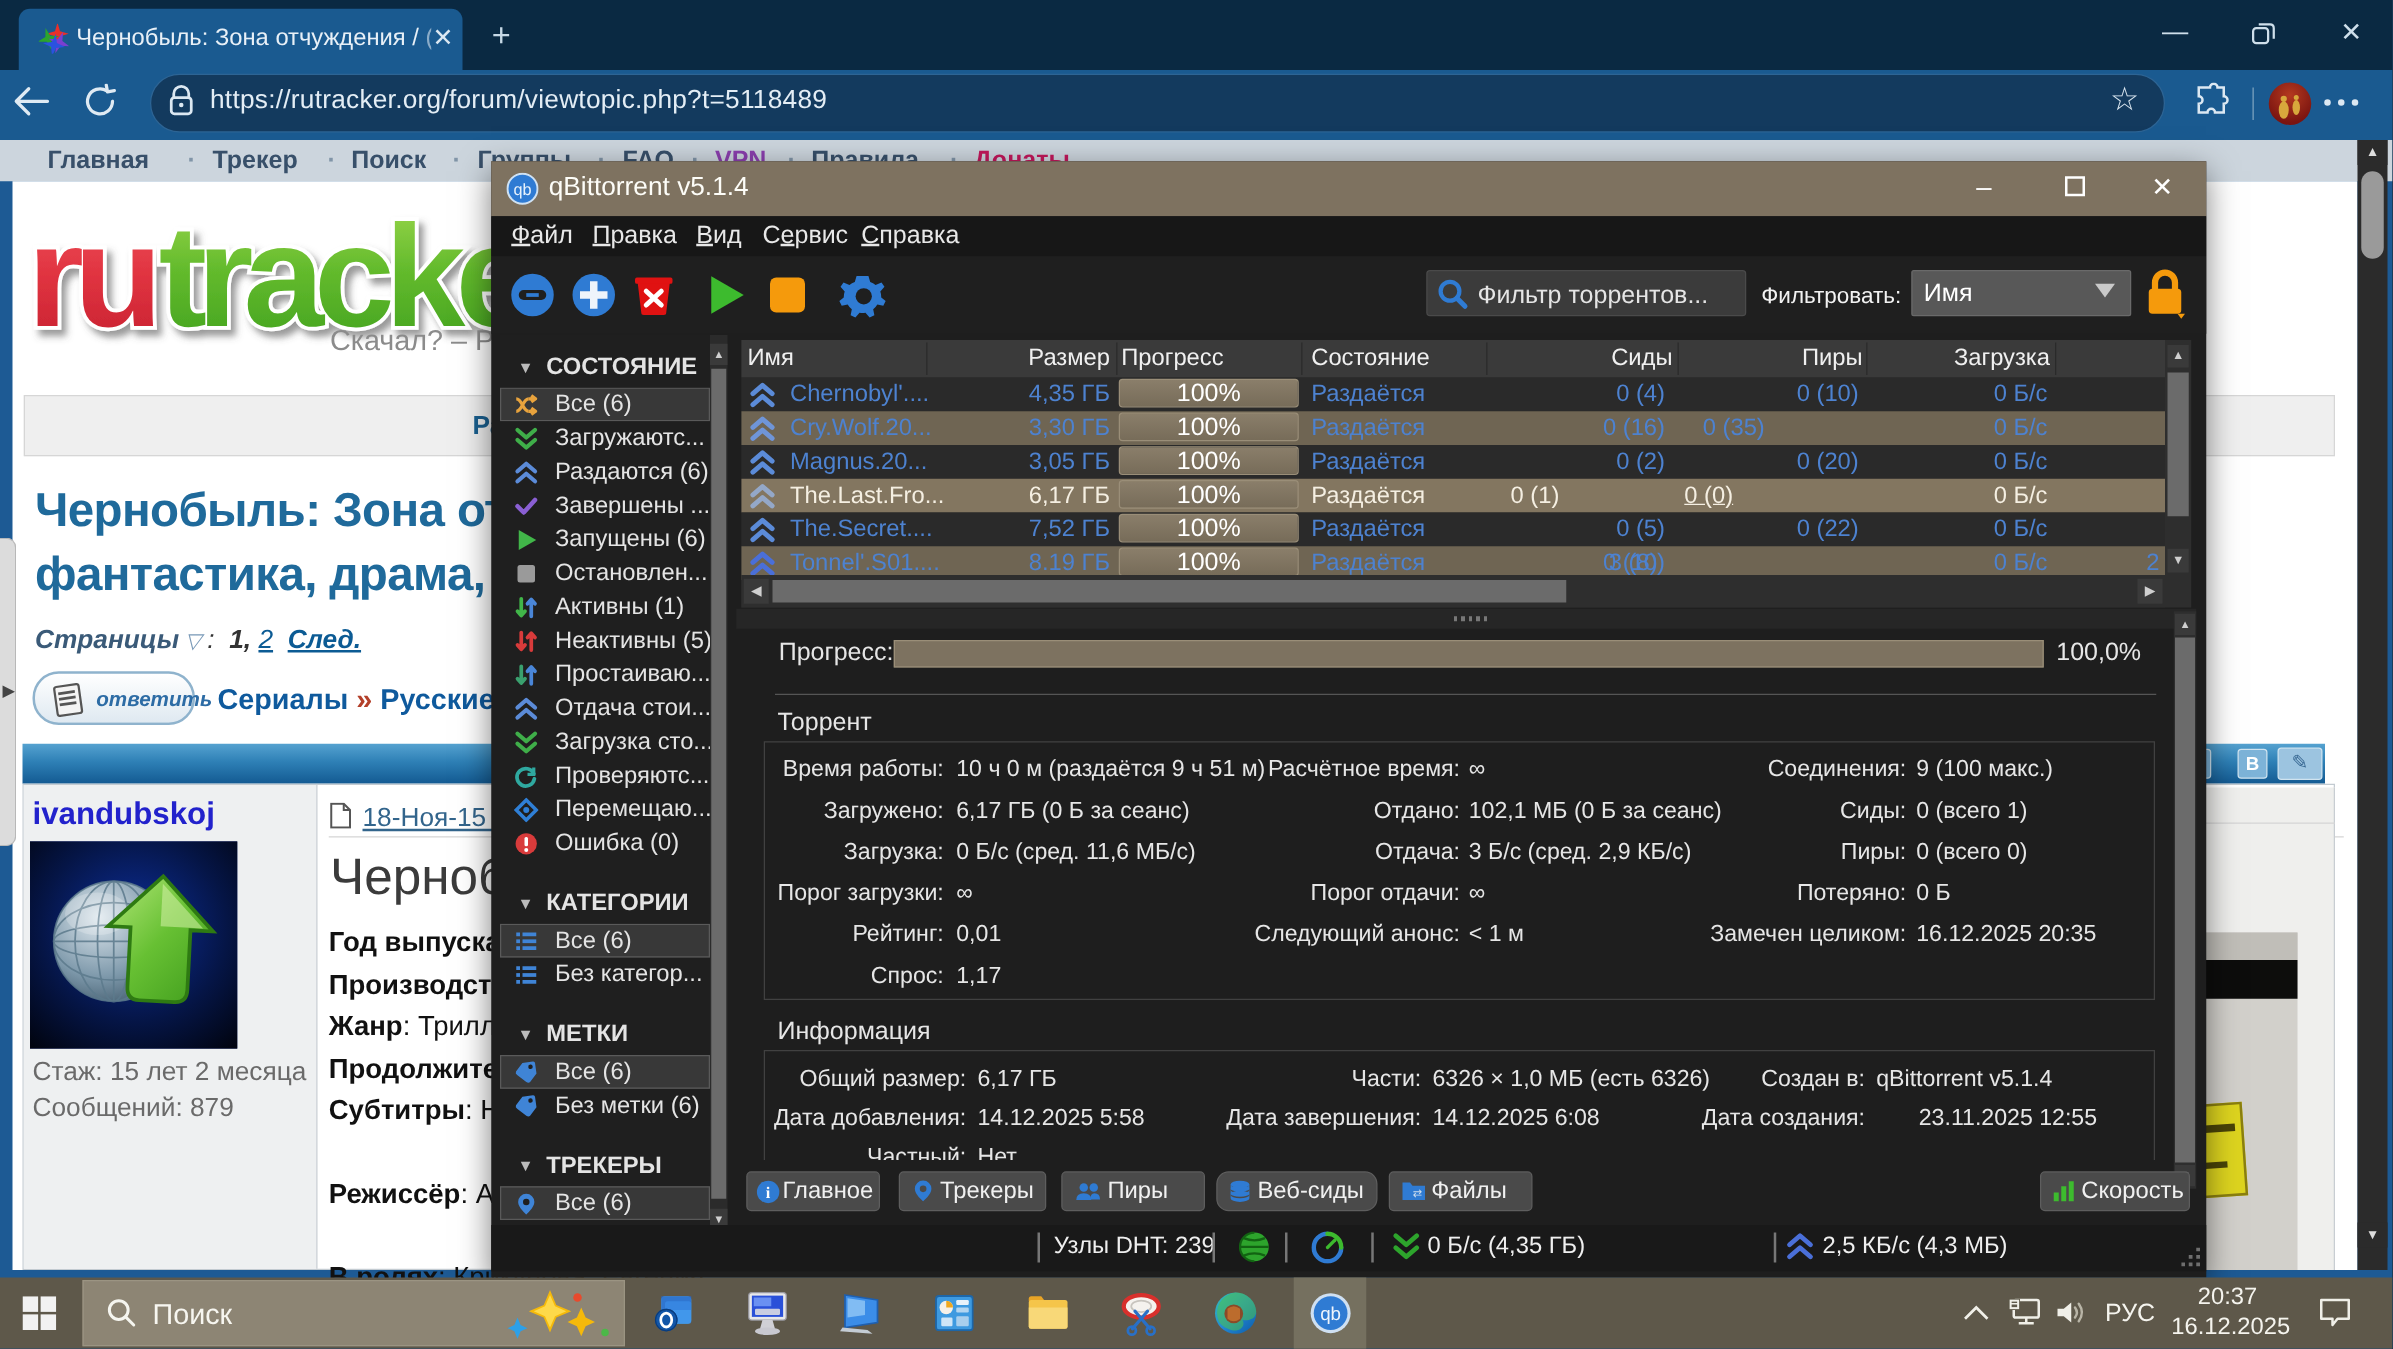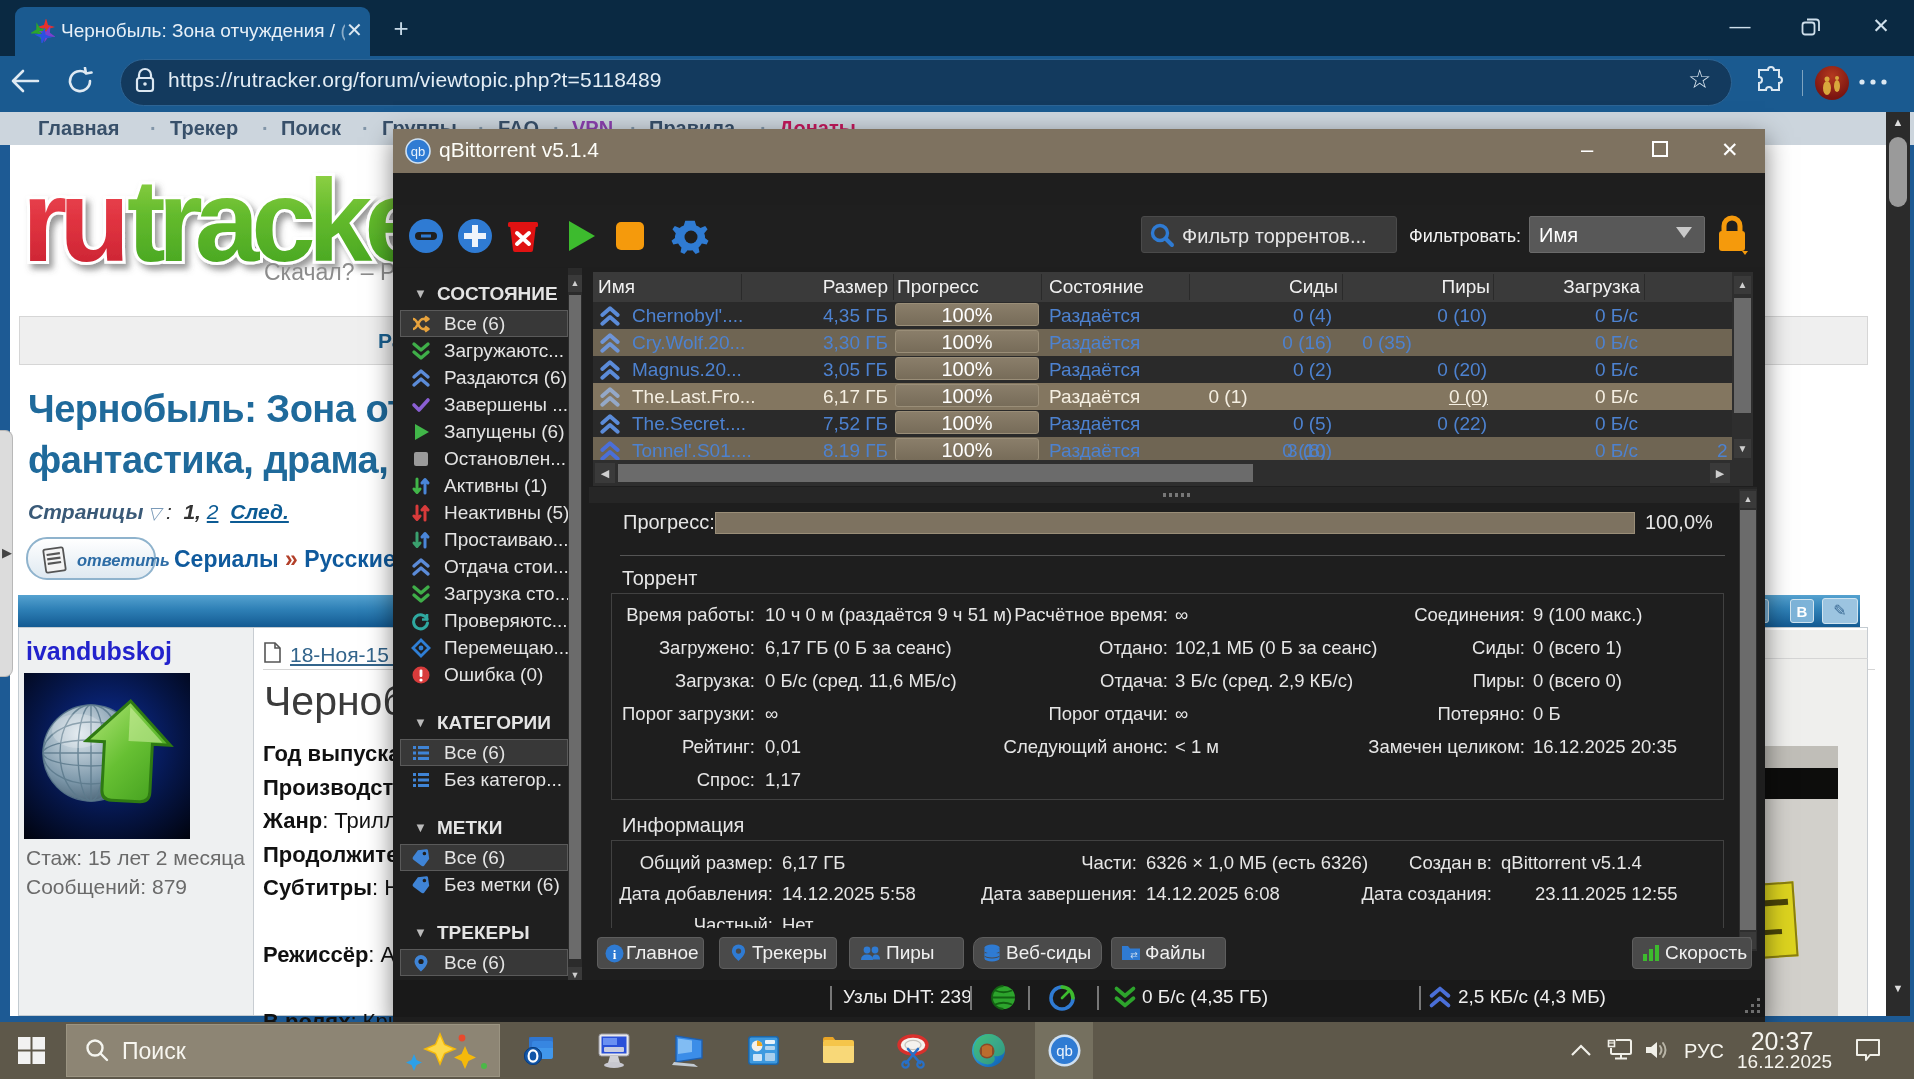--- a/index.html
+++ b/index.html
@@ -251,20 +251,27 @@
 <div class="abs" id="qbwin">
   <div class="abs" id="qbtitle"></div>
   <svg class="abs" style="left:12px; top:9px;" width="26" height="26" viewBox="0 0 26 26">
       <circle cx="13" cy="13" r="12" fill="#2f7bd3" stroke="#cfe2f4" stroke-width="1.6"></circle>
       <text x="13" y="18" font-size="13" font-family="Liberation Sans" fill="#e8f2fc" text-anchor="middle">qb</text>
     </svg>
   <div class="abs" style="left:46px; top:9px; font-size:21px; color:#fdfdf8;">qBittorrent v5.1.4</div>
   <div class="abs" style="left:1188px; top:8px; font-size:22px; color:#fff;">–</div>
   <div class="abs" style="left:1259px; top:12px; width:16px; height:16px; border:2px solid #fff;"></div>
   <div class="abs" style="left:1328px; top:9px; font-size:21px; color:#fff;">✕</div>
+  <div class="abs" id="qbmenu">
+    <span class="abs" style="left:16px;top:4px;"><u>Ф</u>айл</span>
+    <span class="abs" style="left:81px;top:4px;"><u>П</u>равка</span>
+    <span class="abs" style="left:164px;top:4px;"><u>В</u>ид</span>
+    <span class="abs" style="left:217px;top:4px;">С<u>е</u>рвис</span>
+    <span class="abs" style="left:296px;top:4px;"><u>С</u>правка</span>
+  </div>
   <div class="abs" id="qbtools"></div>
 
   <svg class="abs" style="left:14px; top:88px;" width="38" height="38" viewBox="0 0 38 38">
       <circle cx="19" cy="19" r="17" fill="#2f7bd3"></circle>
       <rect x="8" y="15" width="22" height="8" rx="4" fill="#1f1f1f"></rect>
       <rect x="14" y="17.5" width="10" height="3" fill="#2f7bd3"></rect>
     </svg>
   <svg class="abs" style="left:63px; top:88px;" width="38" height="38" viewBox="0 0 38 38">
       <circle cx="19" cy="19" r="17" fill="#2f7bd3"></circle>
       <rect x="16" y="8" width="6" height="22" fill="#eef4fb"></rect>
@@ -553,21 +560,21 @@
           <g stroke="#94a8c8" stroke-width="3.6" fill="none" stroke-linejoin="round" stroke-linecap="round">
             <path d="M3 9 L10 3 L17 9"></path>
             <path d="M3 17 L10 11 L17 17"></path>
           </g>
         </svg>
         <span class="cell" style="left:39px;">The.Last.Fro...</span>
         <span class="cell" style="left:95px; width:200px; text-align:right;">6,17 ГБ</span>
         <span class="pbar">100%</span>
         <span class="cell" style="left:456px;">Раздаётся</span>
         <span class="cell" style="left:535px; width:200px; text-align:center;">0 (1)</span>
-        <span class="cell" style="left:695px; width:200px; text-align:right;text-decoration:underline;">0 (0)</span>
+        <span class="cell" style="left:674px; width:200px; text-align:center;text-decoration:underline;">0 (0)</span>
         <span class="cell" style="left:845px; width:200px; text-align:right;">0 Б/с</span>
       </div>
     <div class="trow" style="top:138px;">
         <svg class="chv" style="position:absolute;left:6px;top:3px;" width="22" height="22" viewBox="0 0 20 20">
           <g stroke="#5b8bd8" stroke-width="3.6" fill="none" stroke-linejoin="round" stroke-linecap="round">
             <path d="M3 9 L10 3 L17 9"></path>
             <path d="M3 17 L10 11 L17 17"></path>
           </g>
         </svg>
         <span class="cell" style="left:39px;">The.Secret....</span>
@@ -848,17 +855,17 @@
     <line x1="9" y1="20.5" x2="21" y2="20.5" stroke="#f0efe8" stroke-width="2"></line>
     <rect x="1" y="1" width="9" height="9" fill="#5e584a"></rect>
     <rect x="2.5" y="2.5" width="6" height="6" fill="none" stroke="#f0efe8" stroke-width="1.6"></rect>
     <line x1="2.5" y1="5" x2="8.5" y2="5" stroke="#f0efe8" stroke-width="1.2"></line>
   </svg>
 <svg class="abs" style="left:1644px; top:1038px;" width="26" height="24" viewBox="0 0 26 24">
     <path d="M2 9 L7 9 L13 4 L13 20 L7 15 L2 15 Z" fill="#f0efe8"></path>
     <path d="M16 8 Q19 12 16 16 M19 5 Q24 12 19 19" stroke="#b8b4a6" stroke-width="2" fill="none" stroke-linecap="round"></path>
   </svg>
 <div class="abs" style="left:1684px; top:1040px; color:#f5f4ee; font-size:20px;">РУС</div>
-<div class="abs" style="left:1737px; top:1027px; width:90px; text-align:center; color:#f5f4ee; font-size:25px;">20:37</div>
+<div class="abs" style="left:1737px; top:1027px; width:90px; text-align:center; color:#f5f4ee; font-size:19px;">20:37</div>
 <div class="abs" style="left:1737px; top:1051px; width:90px; text-align:center; color:#f5f4ee; font-size:19px;">16.12.2025</div>
 <svg class="abs" style="left:1855px; top:1038px;" width="26" height="25" viewBox="0 0 26 25">
     <path d="M2 2 L24 2 L24 17 L15 17 L11 22 L11 17 L2 17 Z" fill="none" stroke="#f0efe8" stroke-width="2" stroke-linejoin="round"></path>
   </svg>
 
 </body></html>

